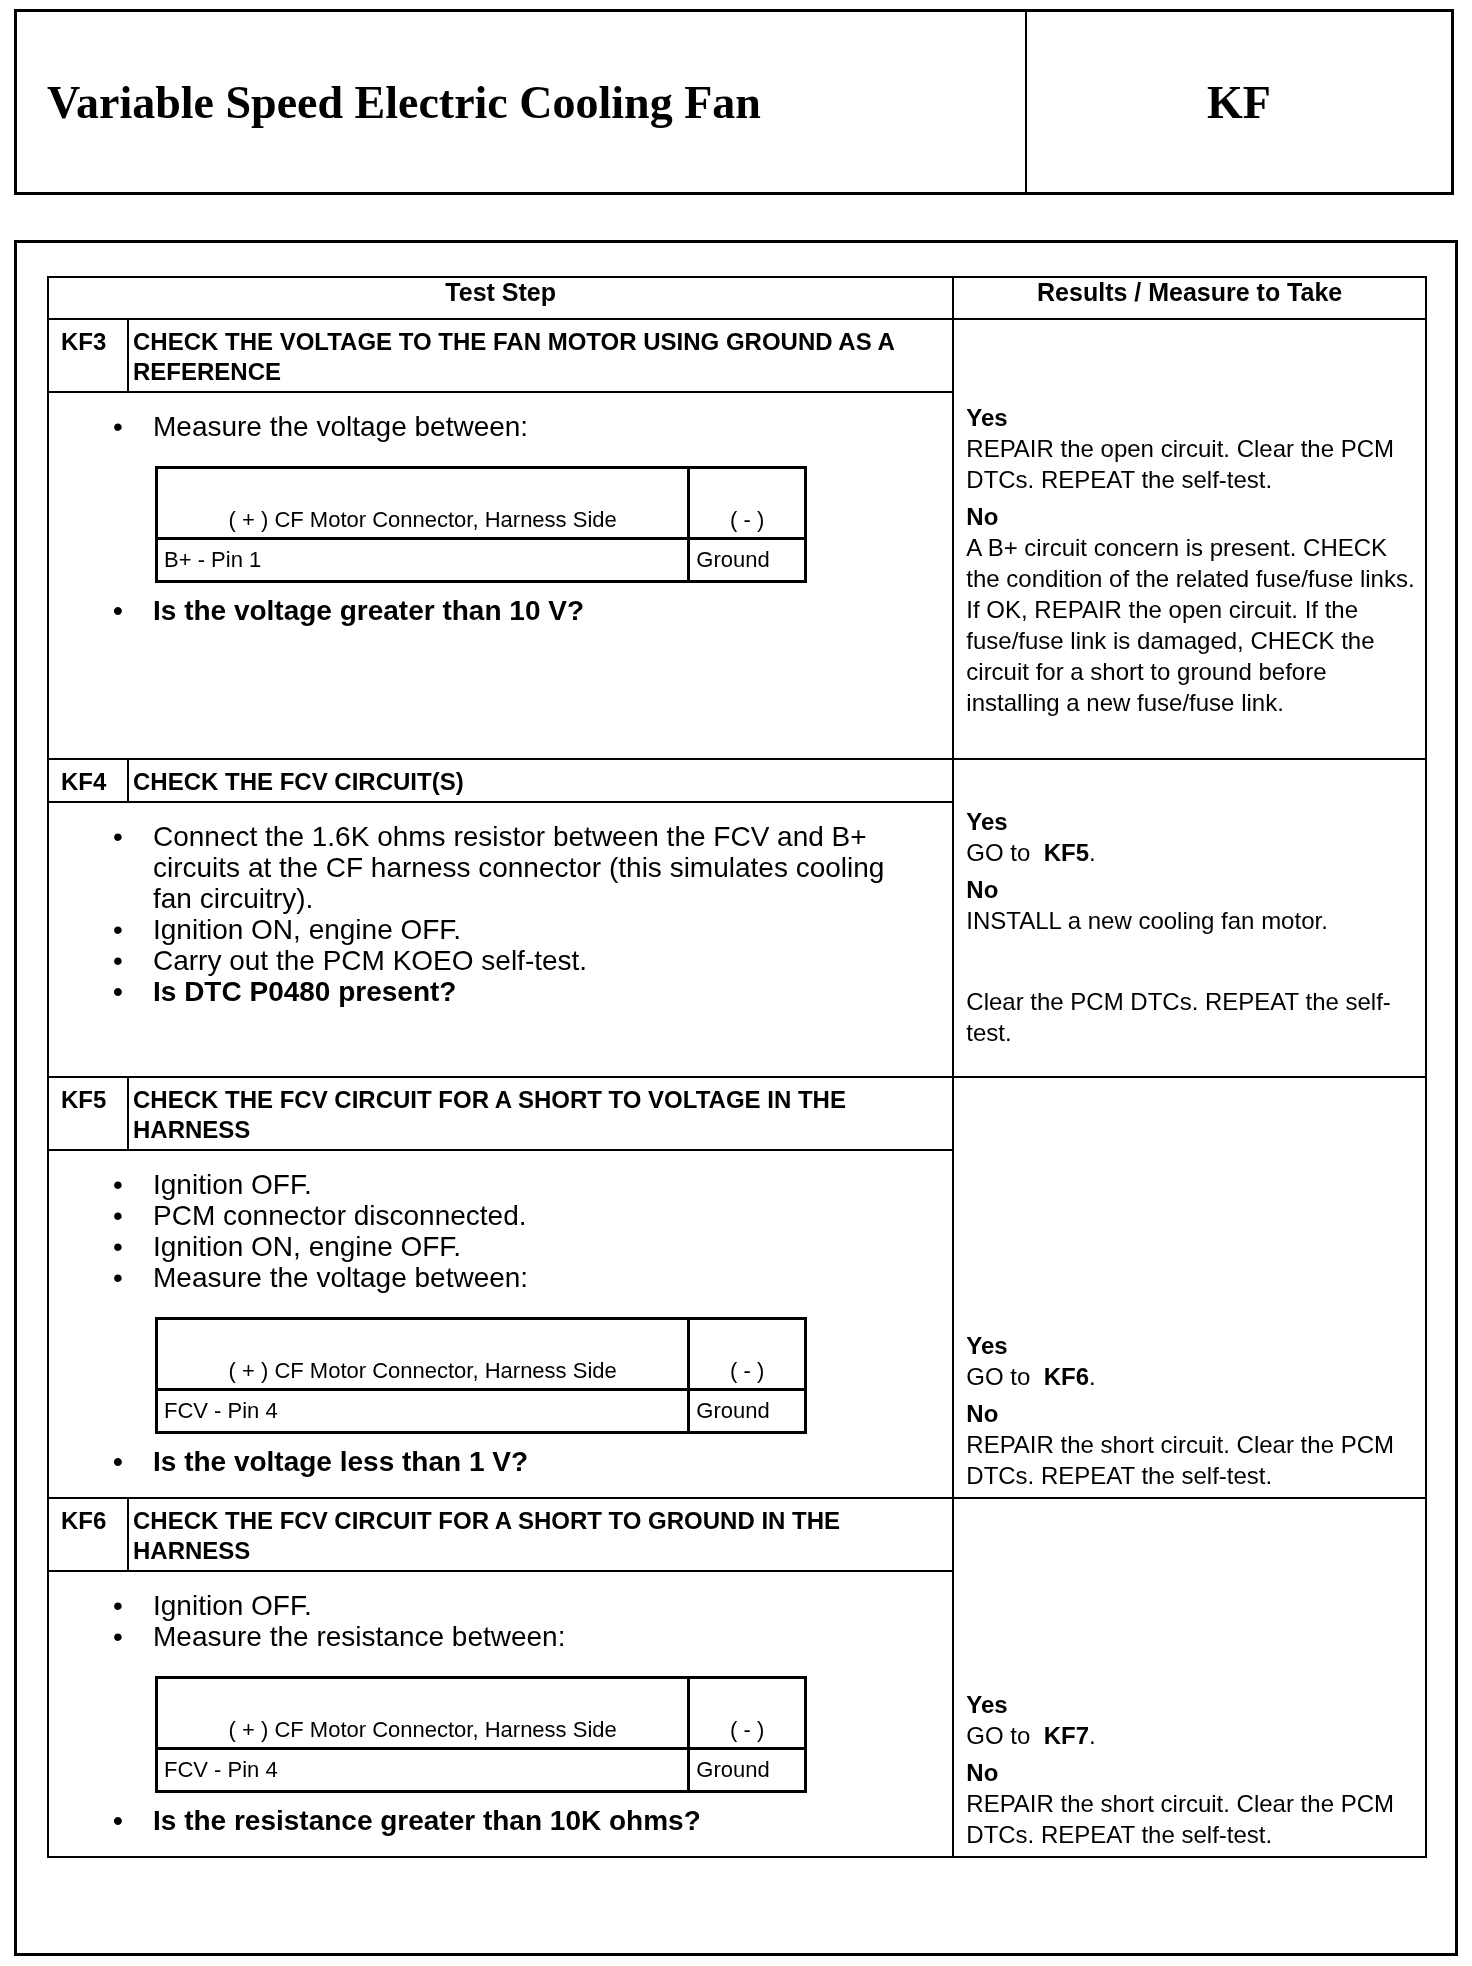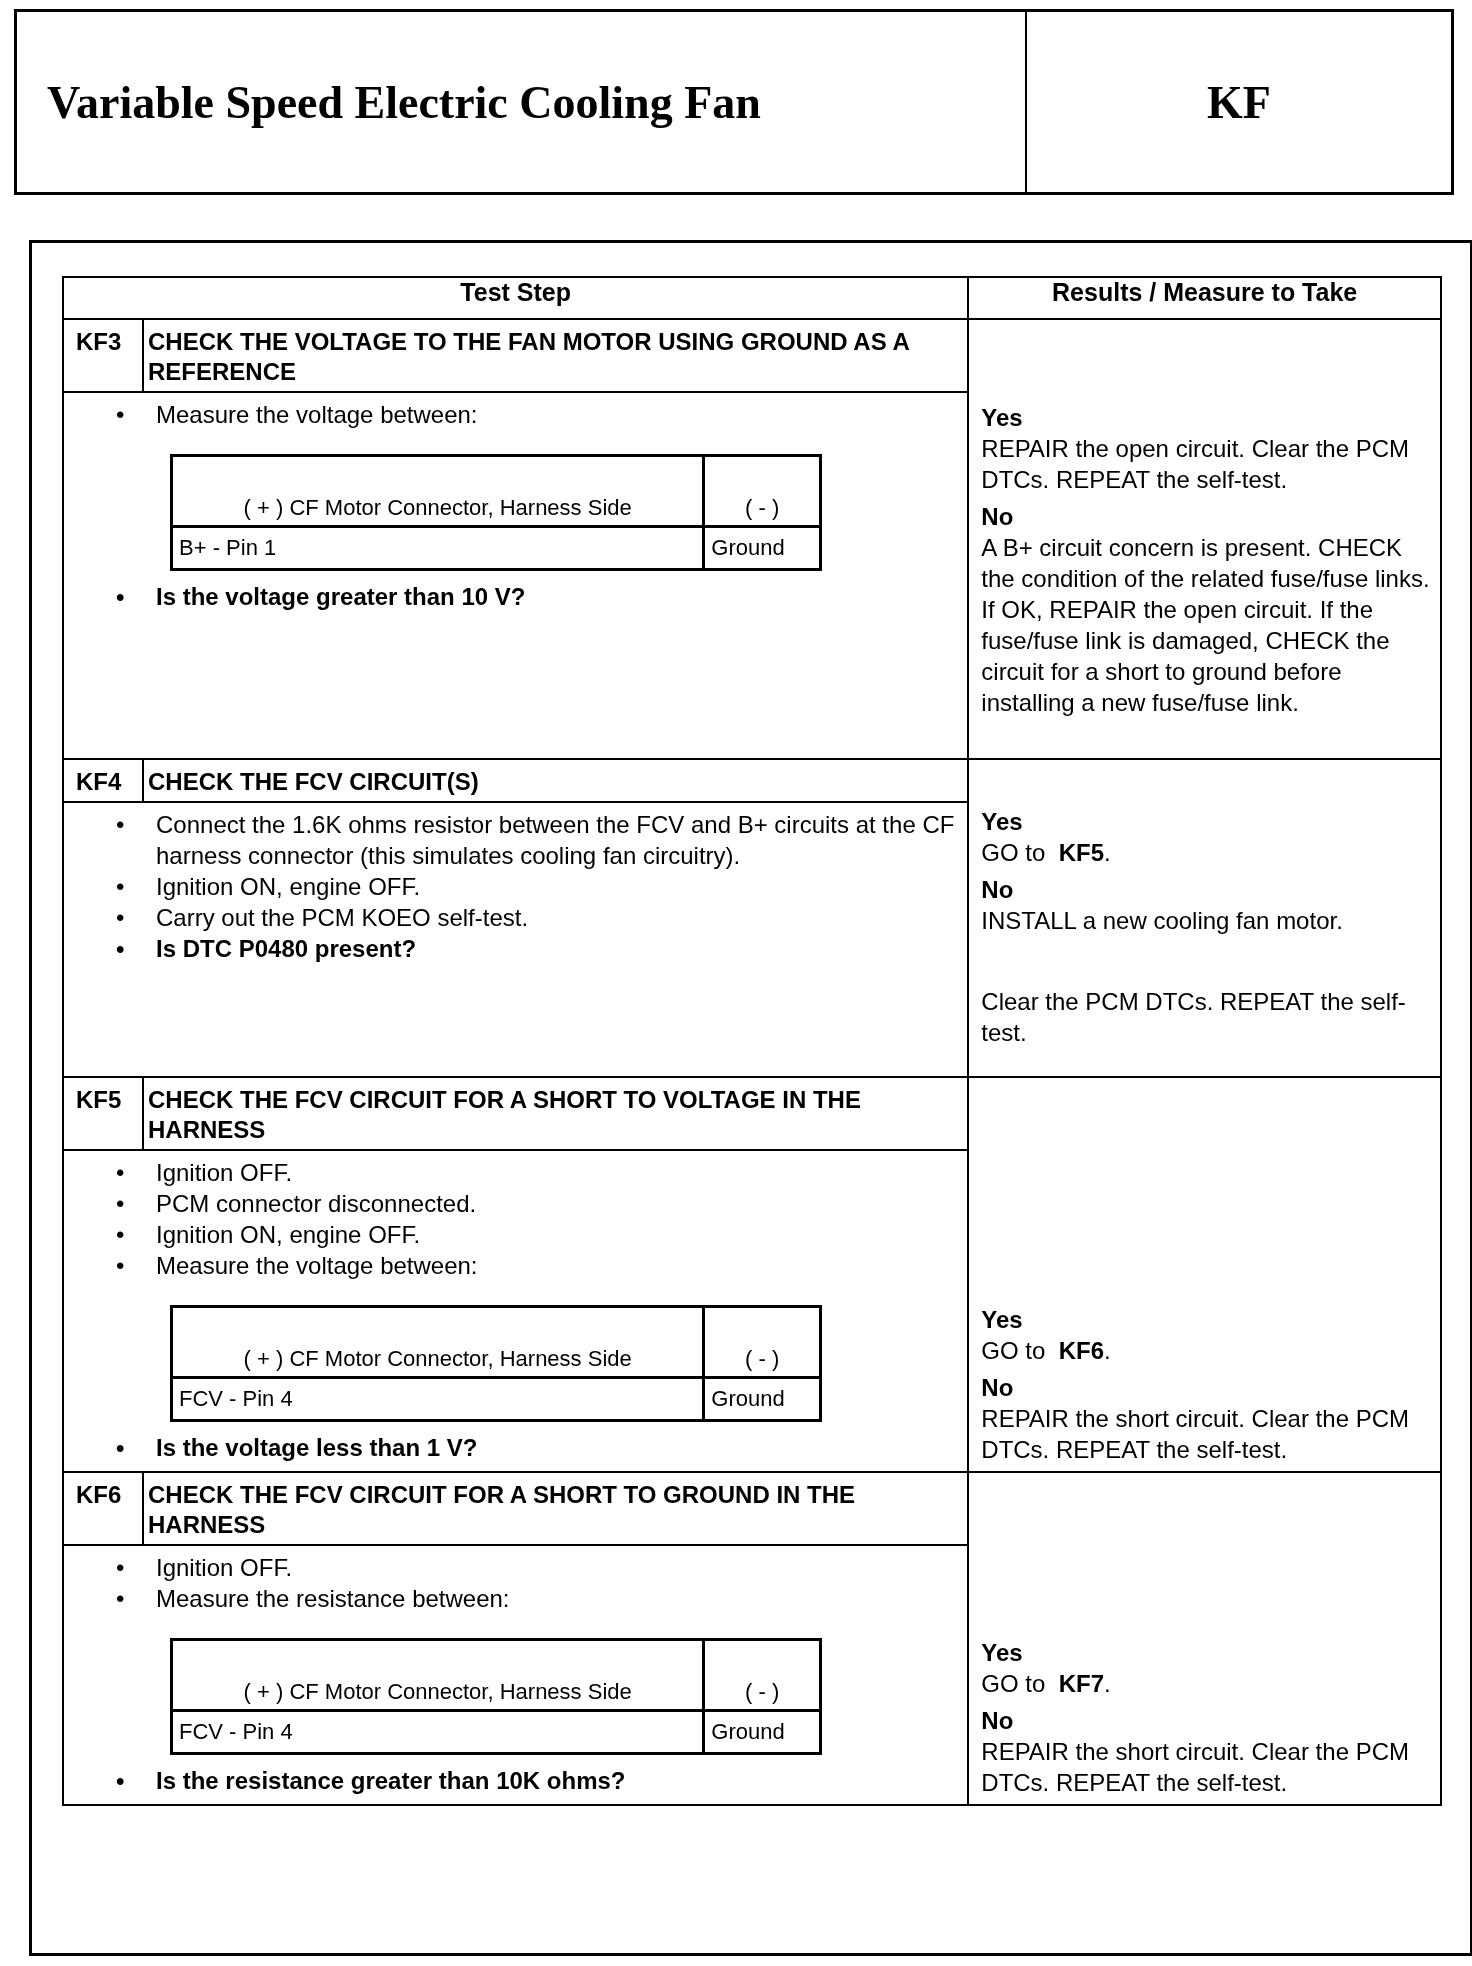--- a/index.html
+++ b/index.html
@@ -1,30 +1,30 @@
 <!DOCTYPE html>
 <html><head>
 <meta charset="utf-8">
 <style>
   html, body { margin: 0; padding: 0; background: #ffffff; }
   body { width: 1472px; height: 1966px; position: relative; font-family: "Liberation Sans", sans-serif; color: #000; overflow: hidden; }
   .header-box { position: absolute; left: 14px; top: 9px; width: 1440px; height: 186px; border: 3px solid #000; box-sizing: border-box; display: flex; }
   .header-title { flex: 0 0 1010px; border-right: 2px solid #000; display: flex; align-items: center; padding-left: 30px; box-sizing: border-box; font-family: "Liberation Serif", serif; font-weight: bold; font-size: 46px; }
   .header-code { flex: 1; display: flex; align-items: center; justify-content: center; font-family: "Liberation Serif", serif; font-weight: bold; font-size: 46px; }
-  .frame { position: absolute; left: 29px; top: 240px; width: 1444px; height: 1716px; border: 3px solid #000; box-sizing: border-box; }
+  .frame { position: absolute; left: 14px; top: 240px; width: 1444px; height: 1716px; border: 3px solid #000; box-sizing: border-box; }
   table.main { position: absolute; left: 30px; top: 33px; width: 1380px; border-collapse: collapse; }
   table.main td, table.main th { border: 2px solid #000; vertical-align: top; padding: 0; }
   th.hdr { font-size: 25px; font-weight: bold; height: 40px; text-align: center; vertical-align: middle; }
   .col-step { width: 905px; }
   .col-res { width: 475px; }
   .step-head { display: flex; }
   .step-id { width: 80px; border-right: 2px solid #000; font-weight: bold; font-size: 24px; padding: 8px 0 0 12px; box-sizing: border-box; }
   .step-title { flex: 1; font-weight: bold; font-size: 24px; line-height: 30px; padding: 7px 12px 4px 4px; }
   .step-body { border-top: 2px solid #000; padding: 6px 10px 8px 0; }
-  ul.bullets { list-style: none; margin: 0; padding: 0 0 0 52px; font-size: 24px; line-height: 31px; }
+  ul.bullets { list-style: none; margin: 12px; padding: 0 0 0 52px; font-size: 28px; line-height: 31px; }
   ul.bullets li { position: relative; padding-left: 40px; }
   ul.bullets li::before { content: "\2022"; position: absolute; left: 0; top: 0; }
   ul.bullets li.q { font-weight: bold; }
   table.meas { border-collapse: collapse; margin: 24px 0 10px 106px; width: 652px; }
   table.meas td { border: 3px solid #000; font-size: 22px; }
   table.meas td.mh { font-weight: normal; text-align: center; line-height: 26px; padding: 4px 6px; height: 60px; vertical-align: bottom; }
   table.meas td.mv { padding: 2px 6px; height: 36px; vertical-align: middle; }
   .res { font-size: 24px; line-height: 31px; padding: 6px 8px 6px 12px; display: flex; flex-direction: column; justify-content: space-between; }
   .res .lbl { font-weight: bold; margin-top: 6px; }
   .res .b { font-weight: bold; }

